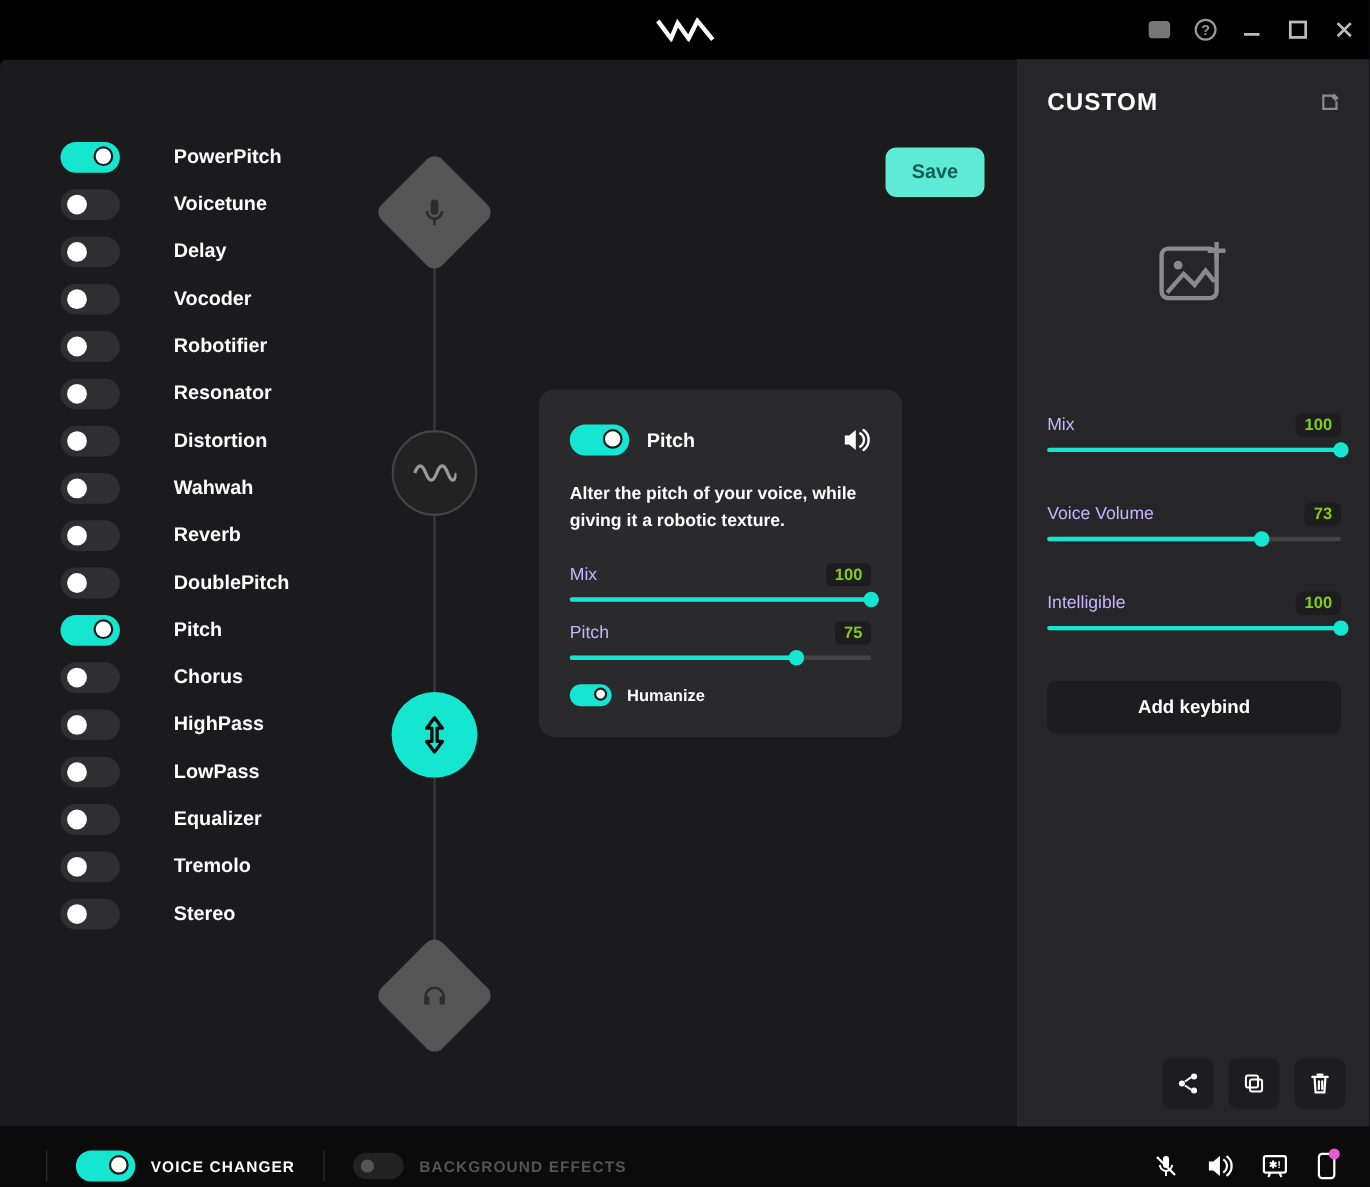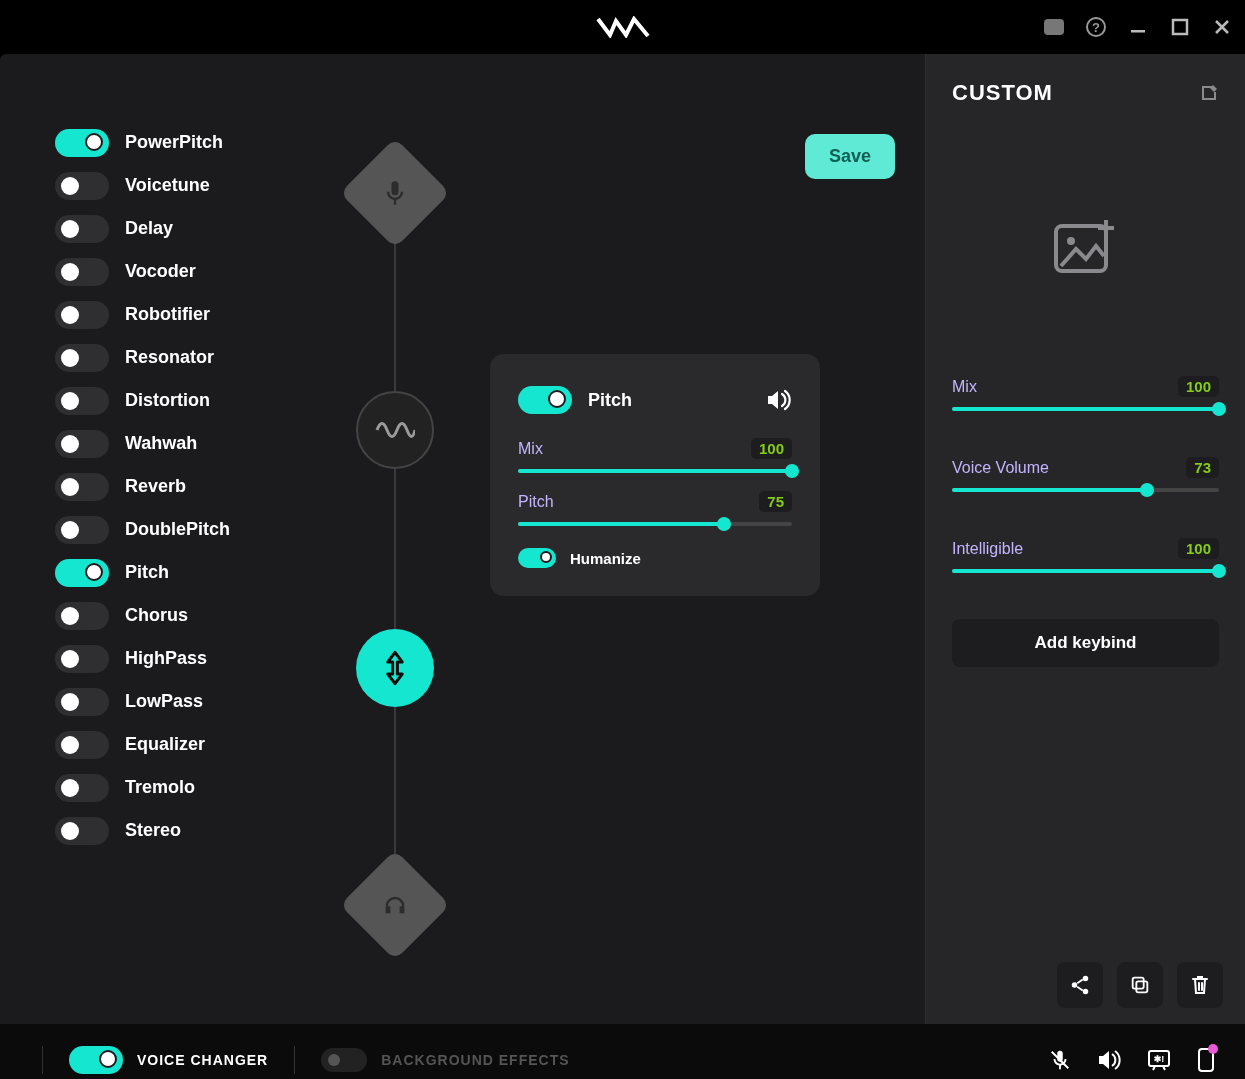--- a/index.html
+++ b/index.html
@@ -85,21 +85,21 @@
   .toggle.on { background: #15e6d0; }
   .toggle .knob {
     position: absolute;
     width: 18px; height: 18px;
     border-radius: 50%;
     top: 5px;
     left: 6px;
     background: #fff;
   }
   .toggle.on .knob { left: auto; right: 6px; border: 2px solid #1b1b1e; background: #fff; top: 4px; }
-  .effect-label { font-size: 18px; font-weight: 700; color: #fff; }
+  .effect-label { font-size: 18px; font-weight: 700; color: #fff; margin-left: 33px; }
 
   
   .flow {
     position: absolute;
     left: 350px;
     top: 100px;
     width: 90px;
     height: 790px;
     display: flex;
     flex-direction: column;
@@ -515,20 +515,21 @@
             </div>
           <span class="title">Pitch</span>
         </div>
         <div>
           <svg width="26" height="22" viewBox="0 0 26 22">
               <path d="M2 7h4l6-5v18l-6-5H2z" fill="#fff"></path>
               <path d="M16 5a7 7 0 0 1 0 12 M19 2a11 11 0 0 1 0 18" stroke="#fff" stroke-width="2.2" fill="none" stroke-linecap="round"></path>
             </svg>
         </div>
       </div>
+      <div class="desc">Alter the pitch of your voice, while giving it a robotic texture.</div>
 
       <div class="slider-block">
         <div class="slider-row">
           <span class="slabel">Mix</span>
           <span class="sval">100</span>
         </div>
         <div class="track">
           <div class="fill" style="width:100%"></div>
             <div class="thumb" style="left:100%"></div>
         </div>

